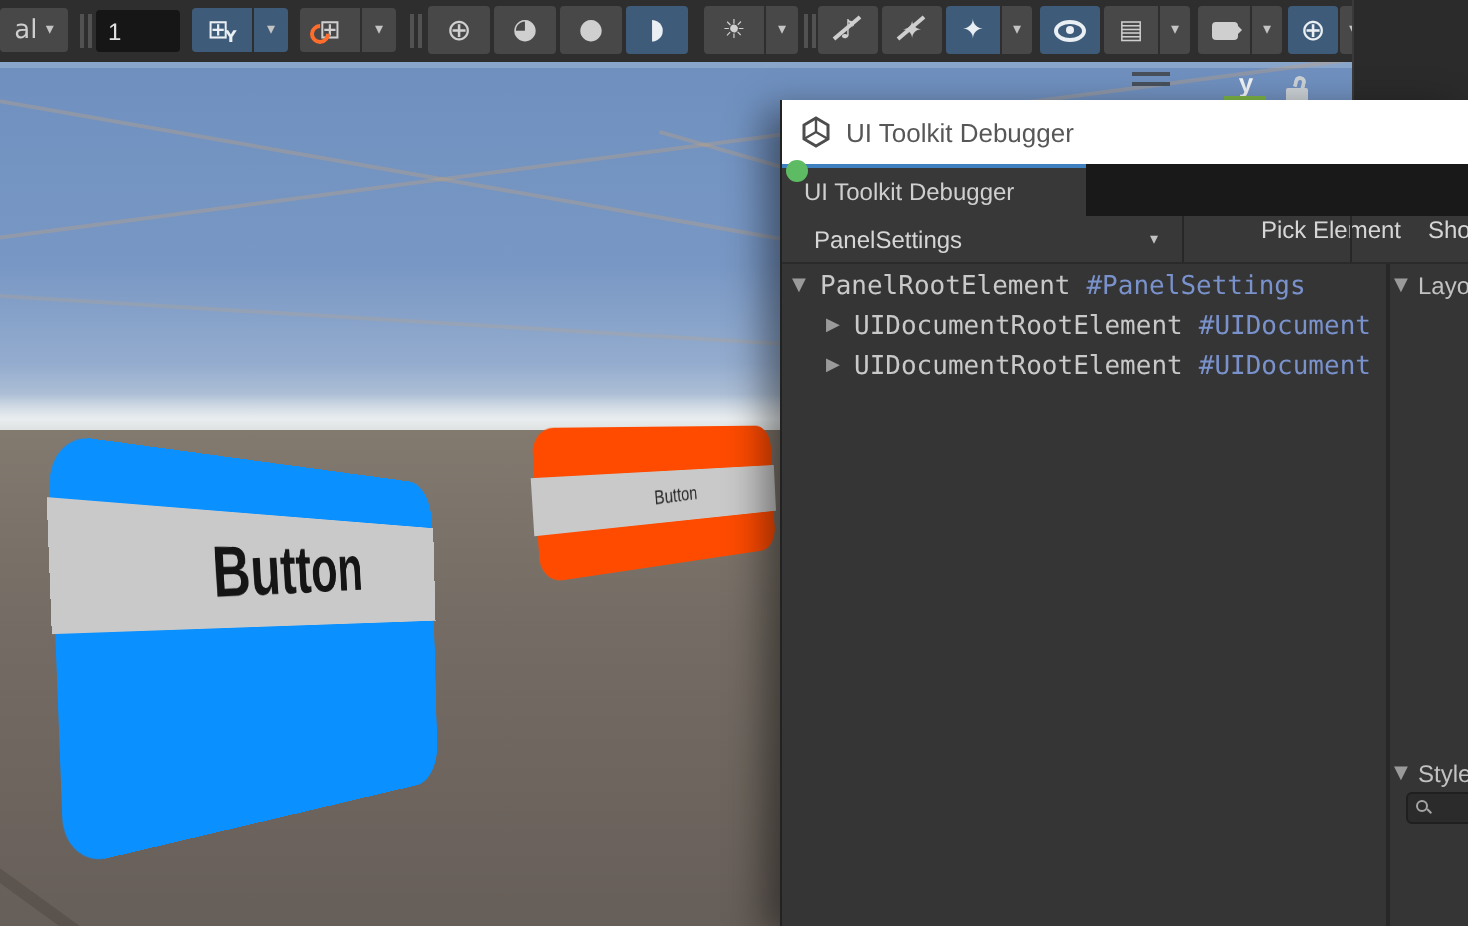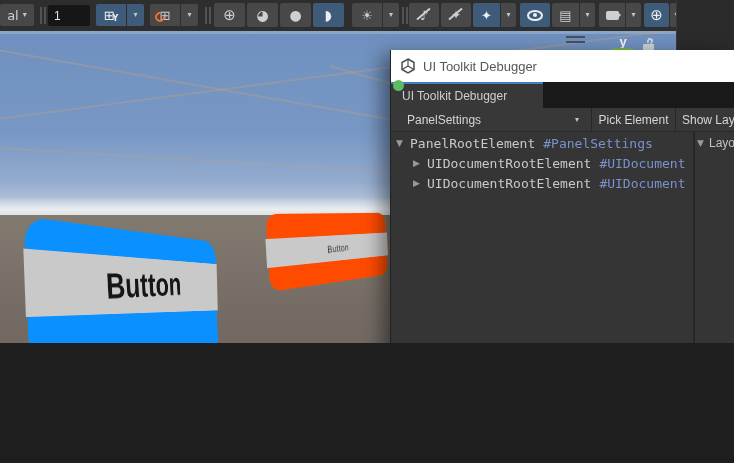--- a/index.html
+++ b/index.html
@@ -1,16 +1,16 @@
 <!DOCTYPE html>
 <html><head>
 <meta charset="utf-8">
 <style>
   html,body{margin:0;padding:0;background:#1e1e1e;}
-  #root{position:relative;width:734px;height:343px;overflow:hidden;
+  #root{position:relative;width:734px;height:463px;overflow:hidden;
         font-family:"Liberation Sans",sans-serif;background:#2e2e2e;
         -webkit-font-smoothing:antialiased;}
 
   
   .topbar{position:absolute;left:0;top:0;width:734px;height:31px;background:#2e2e2e;}
   .tb-btn{position:absolute;top:4px;height:22px;background:#484848;border-radius:2px;
           color:#cfcfcf;display:flex;align-items:center;justify-content:center;
           font-size:13px;line-height:1;font-family:"DejaVu Sans",sans-serif;}
   .tb-btn.hl{background:#3e5c7a;color:#eaeff4;}
   .tb-dd{font-size:8px;color:#c4c4c4;}
@@ -76,22 +76,22 @@
   .dbg-tab{position:absolute;left:0;top:0;width:152px;height:26px;background:#383838;
            border-top:2px solid #3f80c0;box-sizing:border-box;display:flex;align-items:center;}
   .dbg-tab .lbl{color:#cfcfcf;font-size:12px;margin-left:11px;white-space:nowrap;}
   .live-dot{position:absolute;left:2px;top:-4px;width:11px;height:11px;border-radius:50%;background:#5dbb63;}
   .dbg-toolbar{position:absolute;left:0;top:58px;width:100%;height:24px;background:#383838;
                border-bottom:1px solid #2a2a2a;box-sizing:border-box;color:#d6d6d6;font-size:12px;}
   .dt-sep{position:absolute;top:0;width:1px;height:23px;background:#272727;}
   .dt-dropdown{position:absolute;left:0;top:0;width:200px;height:23px;display:flex;align-items:center;}
   .dt-dropdown .v{margin-left:16px;}
   .dt-dropdown .a{position:absolute;right:12px;font-size:8px;color:#c2c2c2;}
-  .dt-btn{position:absolute;top:0;height:23px;display:flex;align-items:center;justify-content:center;
-          white-space:nowrap;overflow:hidden;}
+  .dt-btn{position:absolute;top:0;height:23px;display:flex;justify-content:center;
+          white-space:nowrap;overflow:hidden;margin-left:32px;}
   .dbg-content{position:absolute;left:0;top:82px;width:100%;height:331px;background:#353535;}
   .tree{position:absolute;left:0;top:0;width:302px;height:331px;overflow:hidden;
         font-family:"DejaVu Sans Mono",monospace;font-size:13px;}
   .tree-row{position:absolute;height:20px;display:flex;align-items:center;white-space:nowrap;}
   .tri{width:14px;color:#9a9a9a;font-size:9px;font-family:"DejaVu Sans",sans-serif;}
   .tname{color:#c9c9c9;}
   .tid{color:#7a92cc;margin-left:8px;}
   .vdivider{position:absolute;left:302px;top:0;width:2px;height:331px;background:#272727;}
   .rpanel{position:absolute;left:304px;top:0;width:40px;height:331px;overflow:hidden;}
   .rp-row{position:absolute;left:2px;display:flex;align-items:center;white-space:nowrap;

